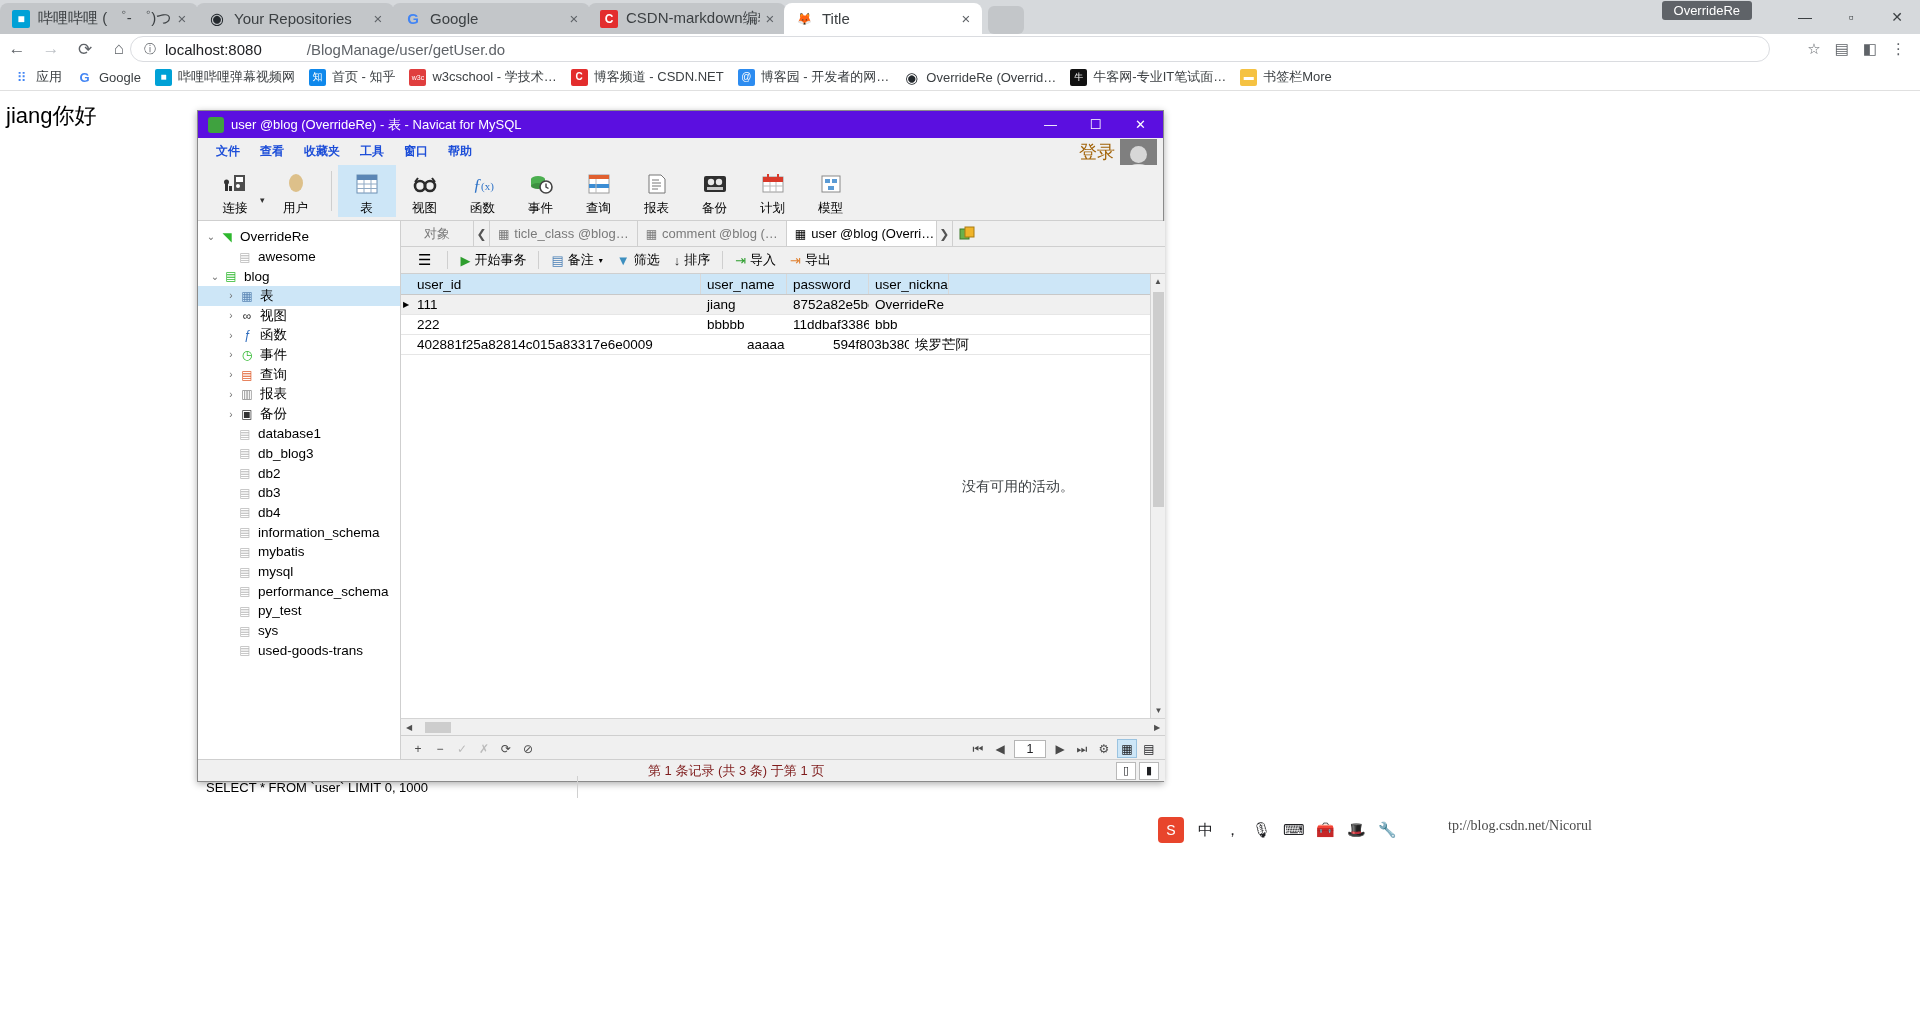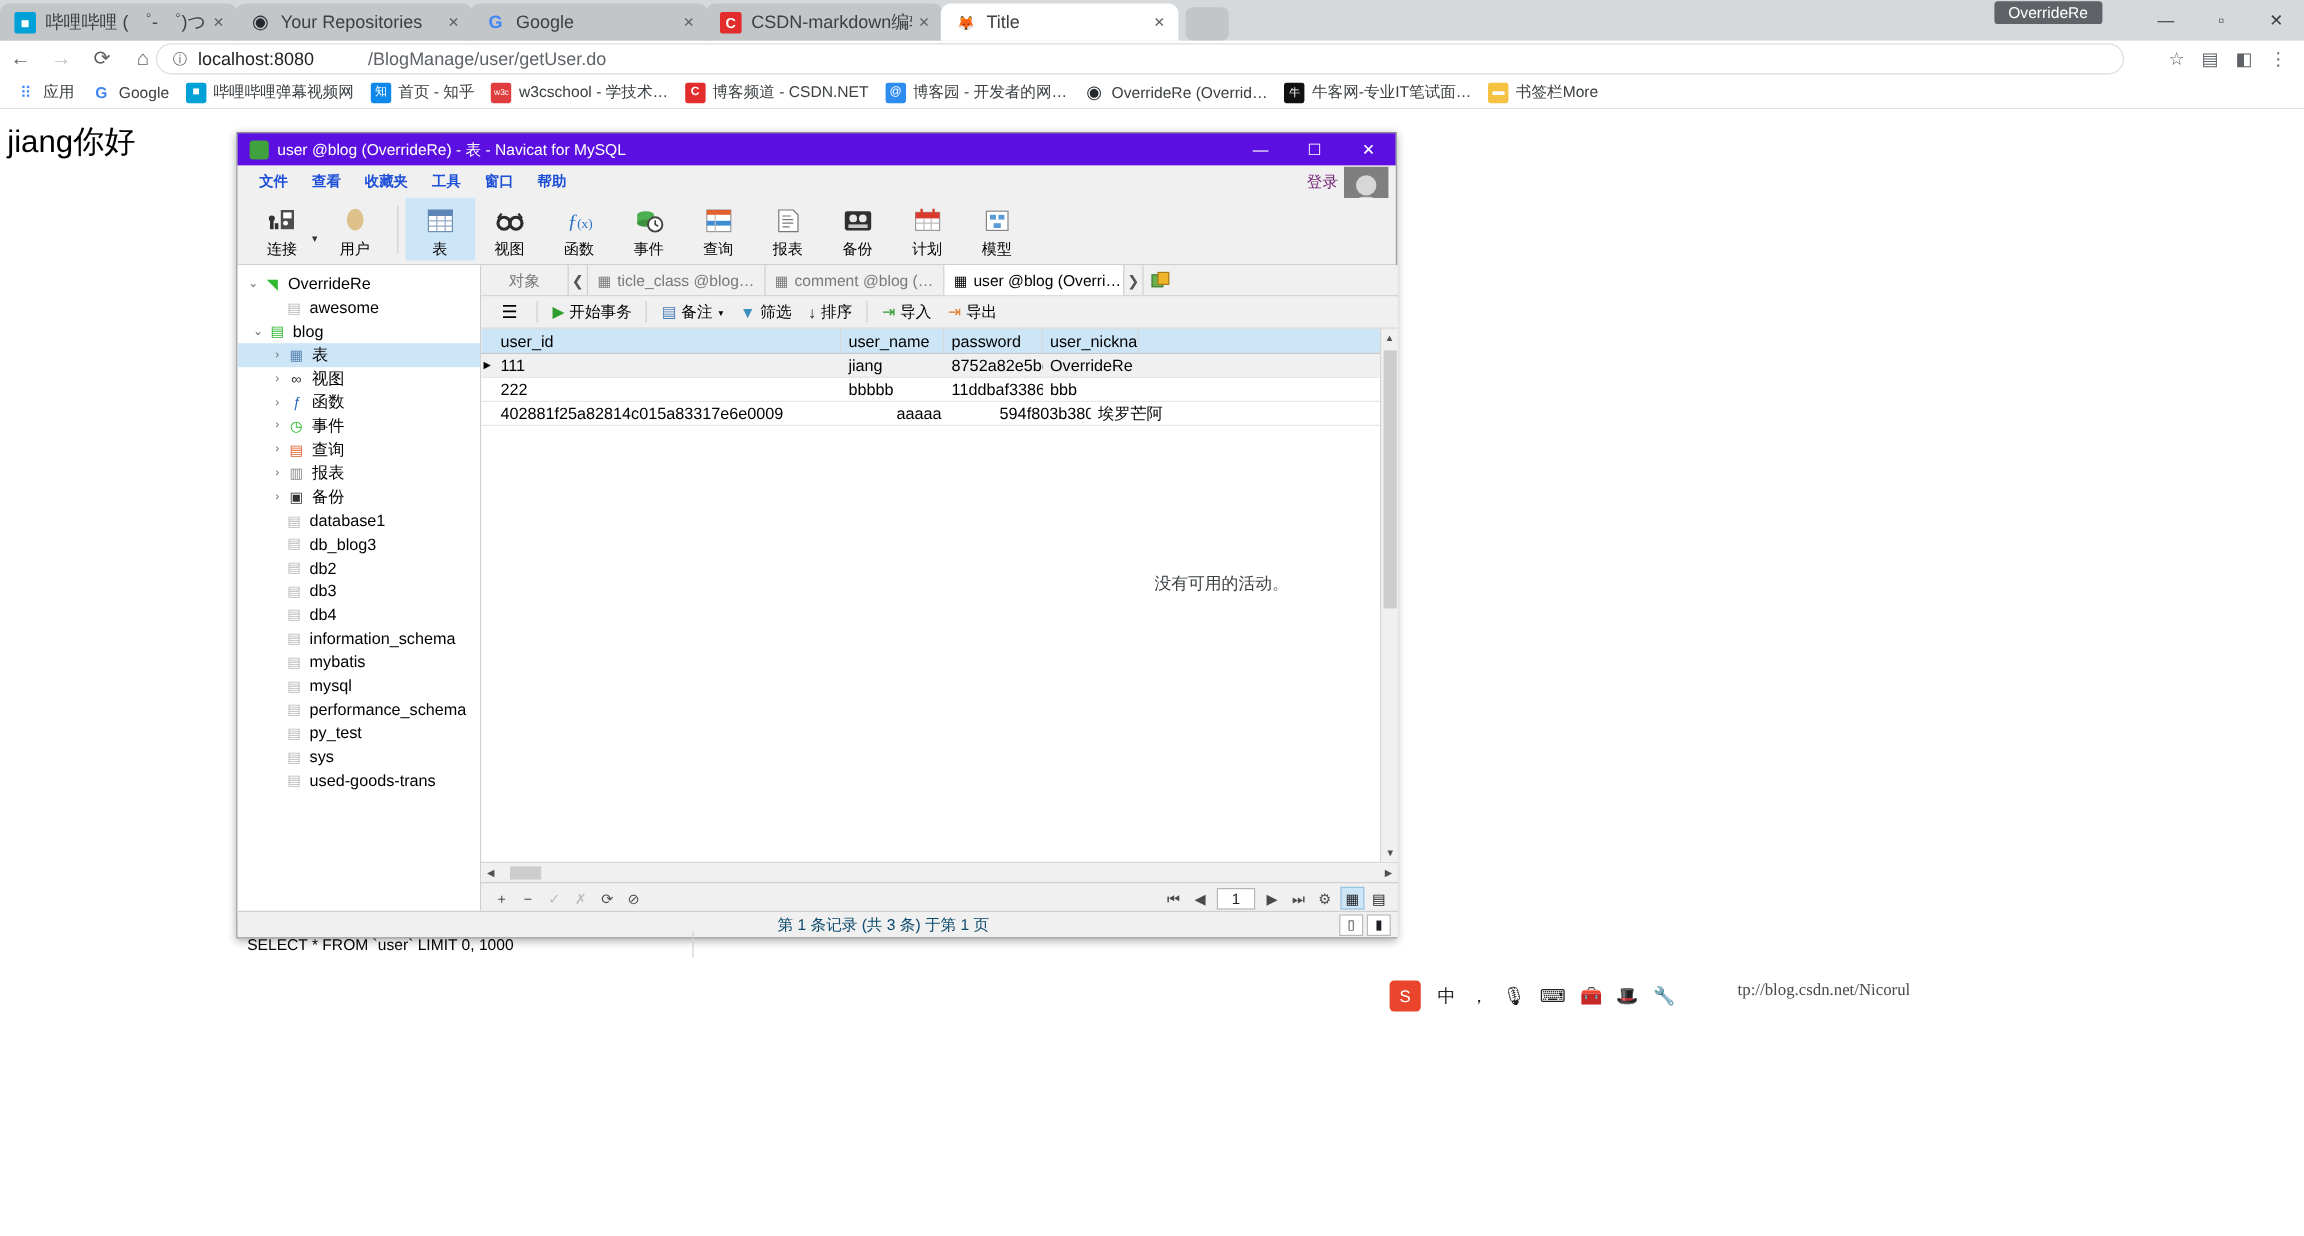--- a/index.html
+++ b/index.html
@@ -34,35 +34,35 @@
   .omnibox .urltxt .path { color:#5f6368;padding-left:45px; }
   .omni-right { position:absolute; right:14px; top:36px; height:26px; display:flex; align-items:center; }
   .omni-right > span { margin-left:14px; font-size:15px; color:#5f6368; }
 
   .bookmarks { position:absolute; left:0; top:64px; width:1920px; height:27px; background:#fff; border-bottom:1px solid #e0e0e0; display:flex; align-items:center; padding-left:6px; }
   .bm { display:flex; align-items:center; height:24px; padding:0 7px; white-space:nowrap; }
   .bm .bmico { width:17px; height:17px; flex:0 0 17px; margin-right:6px; display:flex; align-items:center; justify-content:center; font-size:10px; line-height:1; border-radius:2px; color:#fff; }
   .bm .bmlbl { font-size:13px; color:#3c4043; }
 
   .pagearea { position:absolute; left:0; top:91px; width:1920px; height:939px; background:#ffffff; }
-  .pagetext { position:absolute; left:6px; top:10px; font-size:26px; color:#000; }
+  .pagetext { position:absolute; left:6px; top:10px; font-size:22px; color:#000; }
 
   
   #navicat { position:absolute; left:197px; top:110px; width:967px; height:672px; background:#f0f0f0;
              border:1px solid #8a8a8a; box-shadow:0 2px 7px rgba(0,0,0,.32); }
 
   .nv-title { height:27px; background:#5b0fe0; display:flex; align-items:center; color:#fff; }
   .nv-title .appico { width:16px; height:16px; margin:0 7px 0 10px; background:#3fa23f; border-radius:3px; }
   .nv-title .ttxt { font-size:13px; flex:1 1 auto; }
   .nv-title .btns { display:flex; }
   .nv-title .btns div { width:45px; height:27px; display:flex; align-items:center; justify-content:center; font-size:13px; }
 
   .nv-menu { height:27px; background:#f0f0f0; display:flex; align-items:center; padding-left:8px; position:relative; }
   .nv-menu .mi { padding:0 10px; font-size:12px; color:#1d4ed8; height:27px; display:flex; align-items:center;font-weight:bold; }
-  .nv-menu .login { position:absolute; right:48px; top:0; height:27px; display:flex; align-items:center; font-size:13px; color:#701a75;}
+  .nv-menu .login { position:absolute; right:48px; top:0; height:27px; display:flex; align-items:center; font-size:18px; color:#a16207;}
   .nv-menu .avatar { position:absolute; right:6px; top:1px; width:37px; height:37px; background:#7f7f7f; }
   .nv-menu .avatar:after{ content:""; position:absolute; left:10px; top:7px; width:17px; height:17px; border-radius:50%; background:#d7d7d7;}
   .nv-menu .avatar:before{ content:""; position:absolute; left:4px; top:25px; width:29px; height:14px; border-radius:13px 13px 0 0; background:#d7d7d7;}
 
   .nv-toolbar { height:56px; background:#f0f0f0; border-bottom:1px solid #cfcfcf; display:flex; align-items:flex-start; padding-left:8px; position:relative; }
   .tb { width:58px; height:52px; display:flex; flex-direction:column; align-items:center; justify-content:flex-start; padding-top:4px; }
   .tb.sel { background:#cde6f7; }
   .tb .ic { height:30px; display:flex; align-items:center; justify-content:center; font-size:22px; line-height:1; }
   .tb .lb { font-size:12.5px; color:#000; margin-top:1px; }
   .tb-sep { width:1px; height:40px; background:#cfcfcf; margin:6px 6px 0 6px; }
@@ -112,21 +112,21 @@
   .navrow { height:26px; background:#f0f0f0; display:flex; align-items:center; border-top:1px solid #cfcfcf; padding:0 6px; }
   .nb { width:22px; height:20px; display:flex; align-items:center; justify-content:center; font-size:12px; color:#4a4a4a; }
   .nb.dis { color:#bbb; }
   .navright { margin-left:auto; display:flex; align-items:center; }
   .pagebox { width:32px; height:18px; border:1px solid #b5b5b5; background:#fff; display:flex; align-items:center; justify-content:center; font-size:12.5px; margin:0 3px;}
   .vmode { width:20px; height:19px; display:flex; align-items:center; justify-content:center; font-size:12px; margin-left:2px; border:1px solid transparent;}
   .vmode.on { background:#cde6f7; border-color:#9ac3e0; }
 
   .nv-status { position:absolute; left:0; bottom:0; width:967px; height:22px; background:#f0f0f0; border-top:1px solid #cfcfcf; display:flex; align-items:center; }
   .nv-status .sql { padding-left:8px; font-size:13px; color:#000; width:380px; border-right:1px solid #d0d0d0; height:22px; display:flex; align-items:center;margin-top:33px;}
-  .nv-status .cnt { padding-left:70px; font-size:13px; color:#0c4a6e; }
+  .nv-status .cnt { padding-left:70px; font-size:13px; color:#7f1d1d; }
   .nv-status .panes { margin-left:auto; display:flex; padding-right:6px; }
   .nv-status .panes div { width:20px; height:18px; display:flex; align-items:center; justify-content:center; font-size:11px; border:1px solid #b9b9b9; margin-left:3px; background:#fff;}
 
   .noactivity { position:absolute; left:962px; top:478px; font-size:14px; color:#3c4043; }
 
   
   .imebar { position:absolute; left:1152px; top:815px; height:30px; display:flex; align-items:center; }
   .imebar .sg { width:26px; height:26px; background:#e8452c; color:#fff; border-radius:4px; display:flex; align-items:center; justify-content:center; font-size:14px; margin-right:8px;}
   .imebar span { margin:0 6px; font-size:15px; color:#202124; }
   .watermark { position:absolute; left:1448px; top:818px; font-size:14px; color:#4a4a4a; font-family:"Liberation Serif", serif; }

